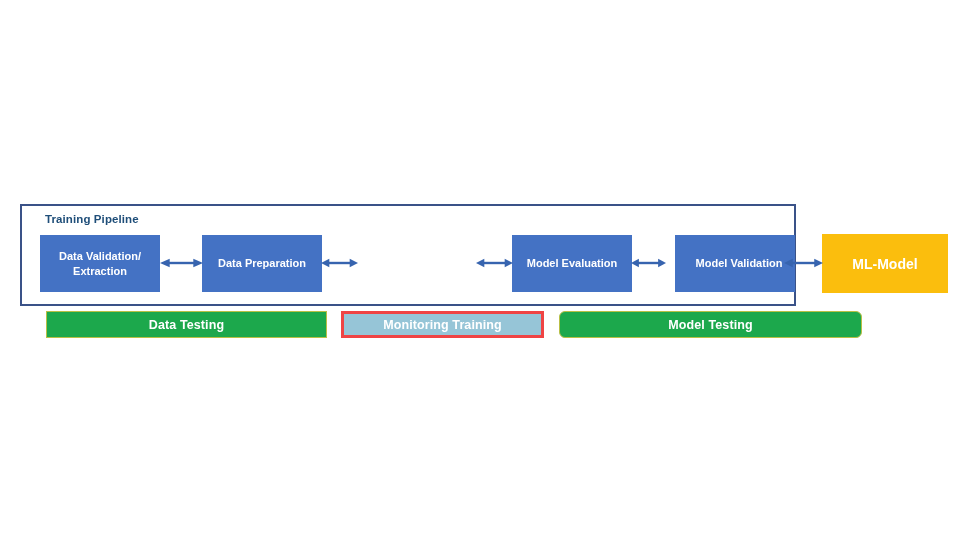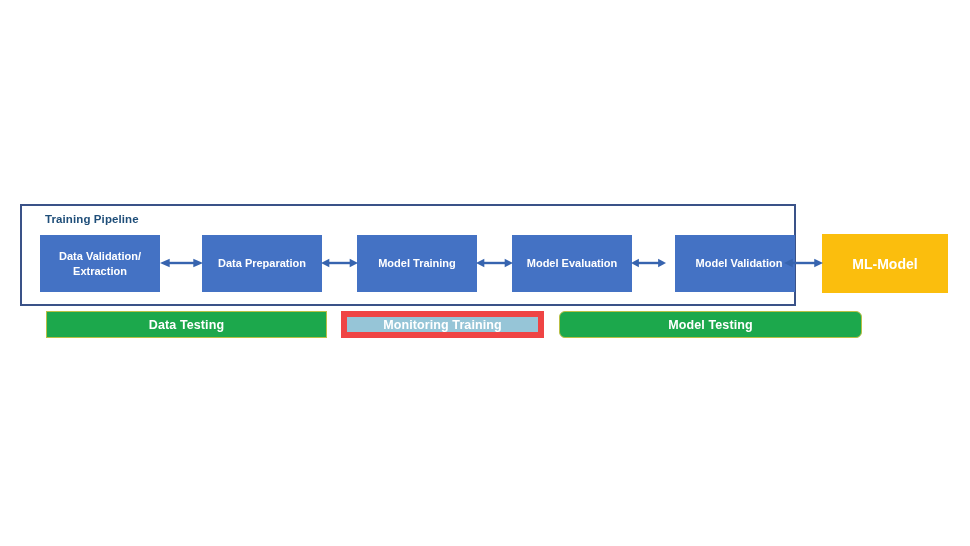--- a/index.html
+++ b/index.html
@@ -78,43 +78,40 @@
     height: 27px;
     display: flex;
     align-items: center;
     justify-content: center;
     color: #ffffff;
     font-size: 12.5px;
     font-weight: 700;
     letter-spacing: 0.1px;
   }
   .bar-green { background: #1ca84c; border: 1px solid #b9bf45; }
-  .bar-lightblue { background: #96c5d7; border: 6px solid #ef4444; }
+  .bar-lightblue { background: #96c5d7; border: 3px solid #ef4444; }
   .bar-1 { left: 46px;  width: 281px; }
   .bar-2 { left: 341px; width: 203px; }
   .bar-3 { left: 559px; width: 303px; border-radius: 6px; }
 </style>
 </head>
 <body>
 
 <div class="canvas">
 
   <div class="pipeline-container">
     <div class="pipeline-title">Training Pipeline</div>
   </div>
 
   <div class="stage-box box-2">
     <span class="stage-label">Data Preparation</span>
   </div>
   <div class="stage-box box-1">
     <span class="stage-label">Data Validation/
 Extraction</span>
-  </div>
-  <div class="stage-box box-3">
-    <span class="stage-label">Model Training</span>
   </div>
   <div class="stage-box box-4">
     <span class="stage-label">Model Evaluation</span>
   </div>
   <div class="stage-box box-5">
     <span class="stage-label">Model Validation</span>
   </div>
 
   <div class="model-box">
     <span class="stage-label">ML-Model</span>

